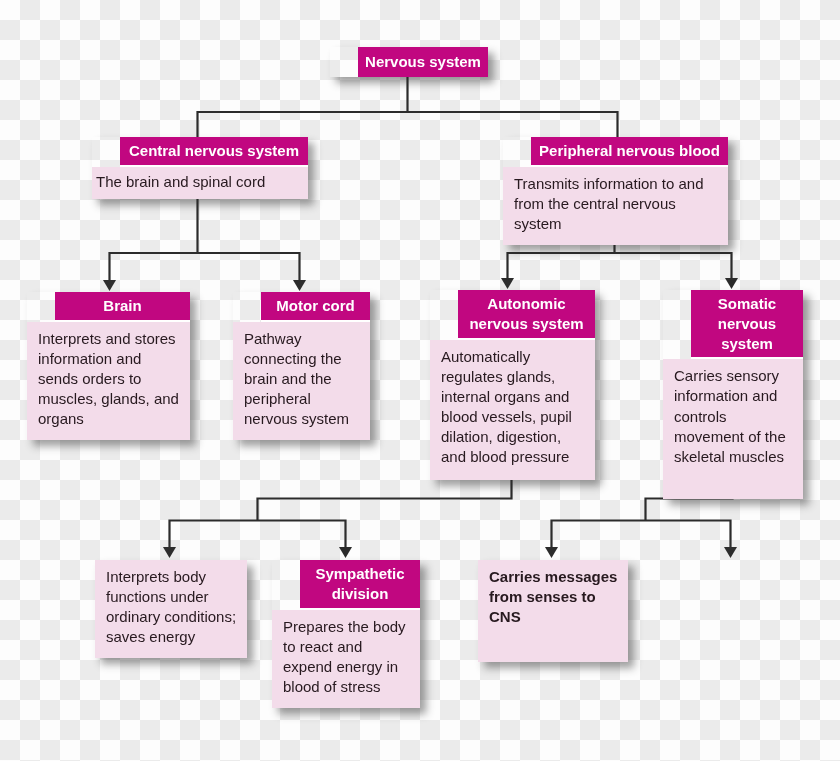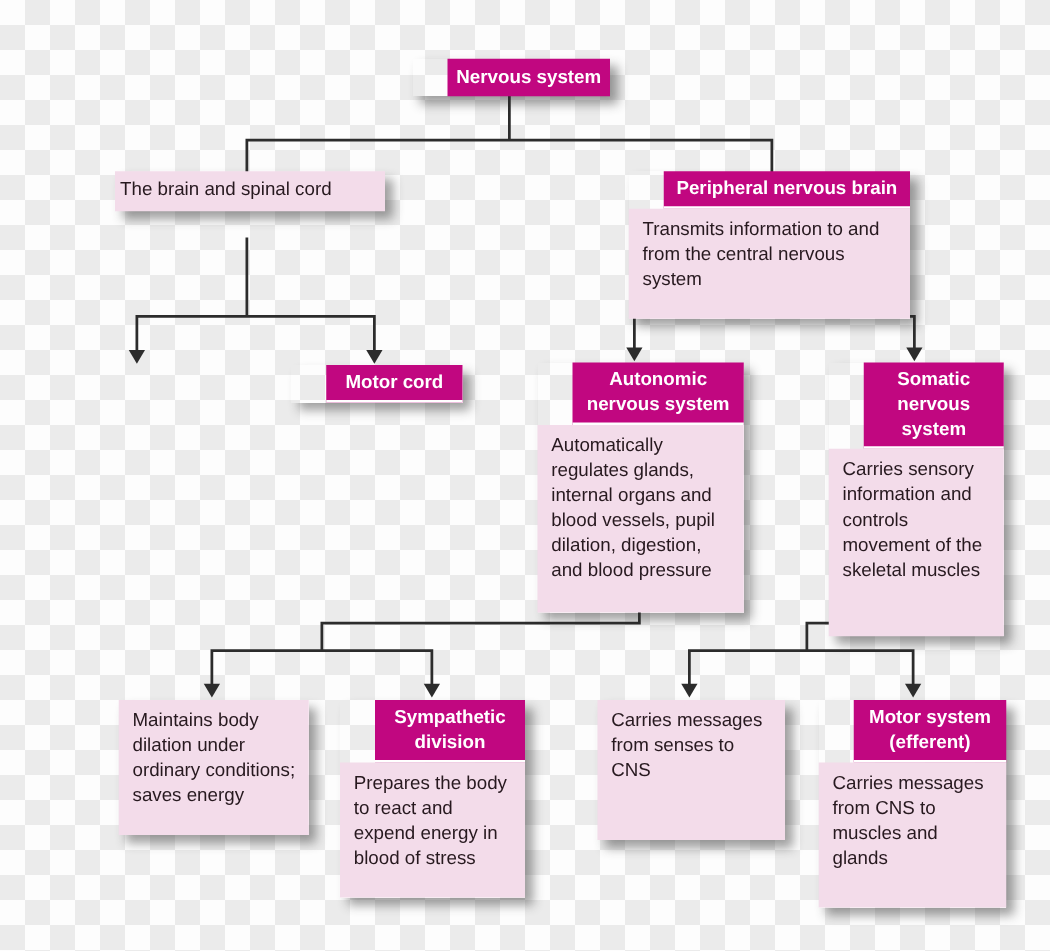--- a/index.html
+++ b/index.html
@@ -25,37 +25,37 @@
     text-align:center;
     padding:4px 2px;
     border-bottom:2px solid #ffffff;
     margin-left:28px;
   }
   .bd{
     background:#f3dcea;
     color:#27191f;
     font-size:15px;
     line-height:1.34;
-    padding:7px 8px 21px 11px;
+    padding:7px 8px 11px 11px;
   }
   .bd.center{text-align:left;padding:5px 4px 7px 4px;}
   .n-root{left:330px;top:47px;width:158px;}
   .n-root .hd{padding:5px 2px;border-bottom:none;}
   .n-cns{left:92px;top:137px;width:216px;}
   .n-pns{left:503px;top:137px;width:225px;}
   .n-brain{left:27px;top:292px;width:163px;}
   .n-spinal{left:233px;top:292px;width:137px;}
   .n-autonomic{left:430px;top:290px;width:165px;}
   .n-autonomic .bd{min-height:122px;}
   .n-somatic{left:663px;top:290px;width:140px;}
   .n-somatic .bd{min-height:122px;}
   .n-para{left:95px;top:560px;width:152px;}
   .n-symp{left:272px;top:560px;width:148px;}
   .n-sensory{left:478px;top:560px;width:150px;}
-  .n-sensory .bd{min-height:84px;}
+  .n-sensory .bd{min-height:84px;font-weight:bold;}
   .n-motor{left:655px;top:560px;width:150px;}
   .n-motor .bd{min-height:88px;}
 </style>
 </head>
 <body>
 
 <div class="stage">
 
   <svg class="connector-layer" width="840" height="761" viewBox="0 0 840 761">
     <g stroke="#2c2c2c" stroke-width="2.2" fill="none">
@@ -80,54 +80,56 @@
       <polygon points="545,547 558,547 551.5,558"></polygon>
       <polygon points="724,547 737,547 730.5,558"></polygon>
     </g>
   </svg>
 
   <div class="node n-root">
     <div class="hd">Nervous system</div>
   </div>
 
   <div class="node n-cns">
+    <div class="hd">Central nervous system</div>
     <div class="bd center">The brain and spinal cord</div>
   </div>
 
   <div class="node n-pns">
-    <div class="hd">Peripheral nervous brain</div>
+    <div class="hd">Peripheral nervous blood</div>
     <div class="bd">Transmits information to and from the central nervous system</div>
   </div>
 
+  <div class="node n-brain">
+    <div class="hd">Brain</div>
+    <div class="bd">Interprets and stores information and sends orders to muscles, glands, and organs</div>
+  </div>
 
   <div class="node n-spinal">
     <div class="hd">Motor cord</div>
+    <div class="bd">Pathway connecting the brain and the peripheral nervous system</div>
   </div>
 
   <div class="node n-somatic">
     <div class="hd">Somatic nervous system</div>
     <div class="bd">Carries sensory information and controls movement of the skeletal muscles</div>
   </div>
 
   <div class="node n-autonomic">
     <div class="hd">Autonomic nervous system</div>
     <div class="bd">Automatically regulates glands, internal organs and blood vessels, pupil dilation, digestion, and blood pressure</div>
   </div>
 
   <div class="node n-para">
-    <div class="bd">Maintains body dilation under ordinary conditions; saves energy</div>
+    <div class="bd">Interprets body functions under ordinary conditions; saves energy</div>
   </div>
 
   <div class="node n-symp">
     <div class="hd">Sympathetic division</div>
     <div class="bd">Prepares the body to react and expend energy in blood of stress</div>
   </div>
 
   <div class="node n-sensory">
     <div class="bd">Carries messages from senses to CNS</div>
   </div>
 
-  <div class="node n-motor">
-    <div class="hd">Motor system (efferent)</div>
-    <div class="bd">Carries messages from CNS to muscles and glands</div>
-  </div>
 
 </div>
 
 </body></html>

